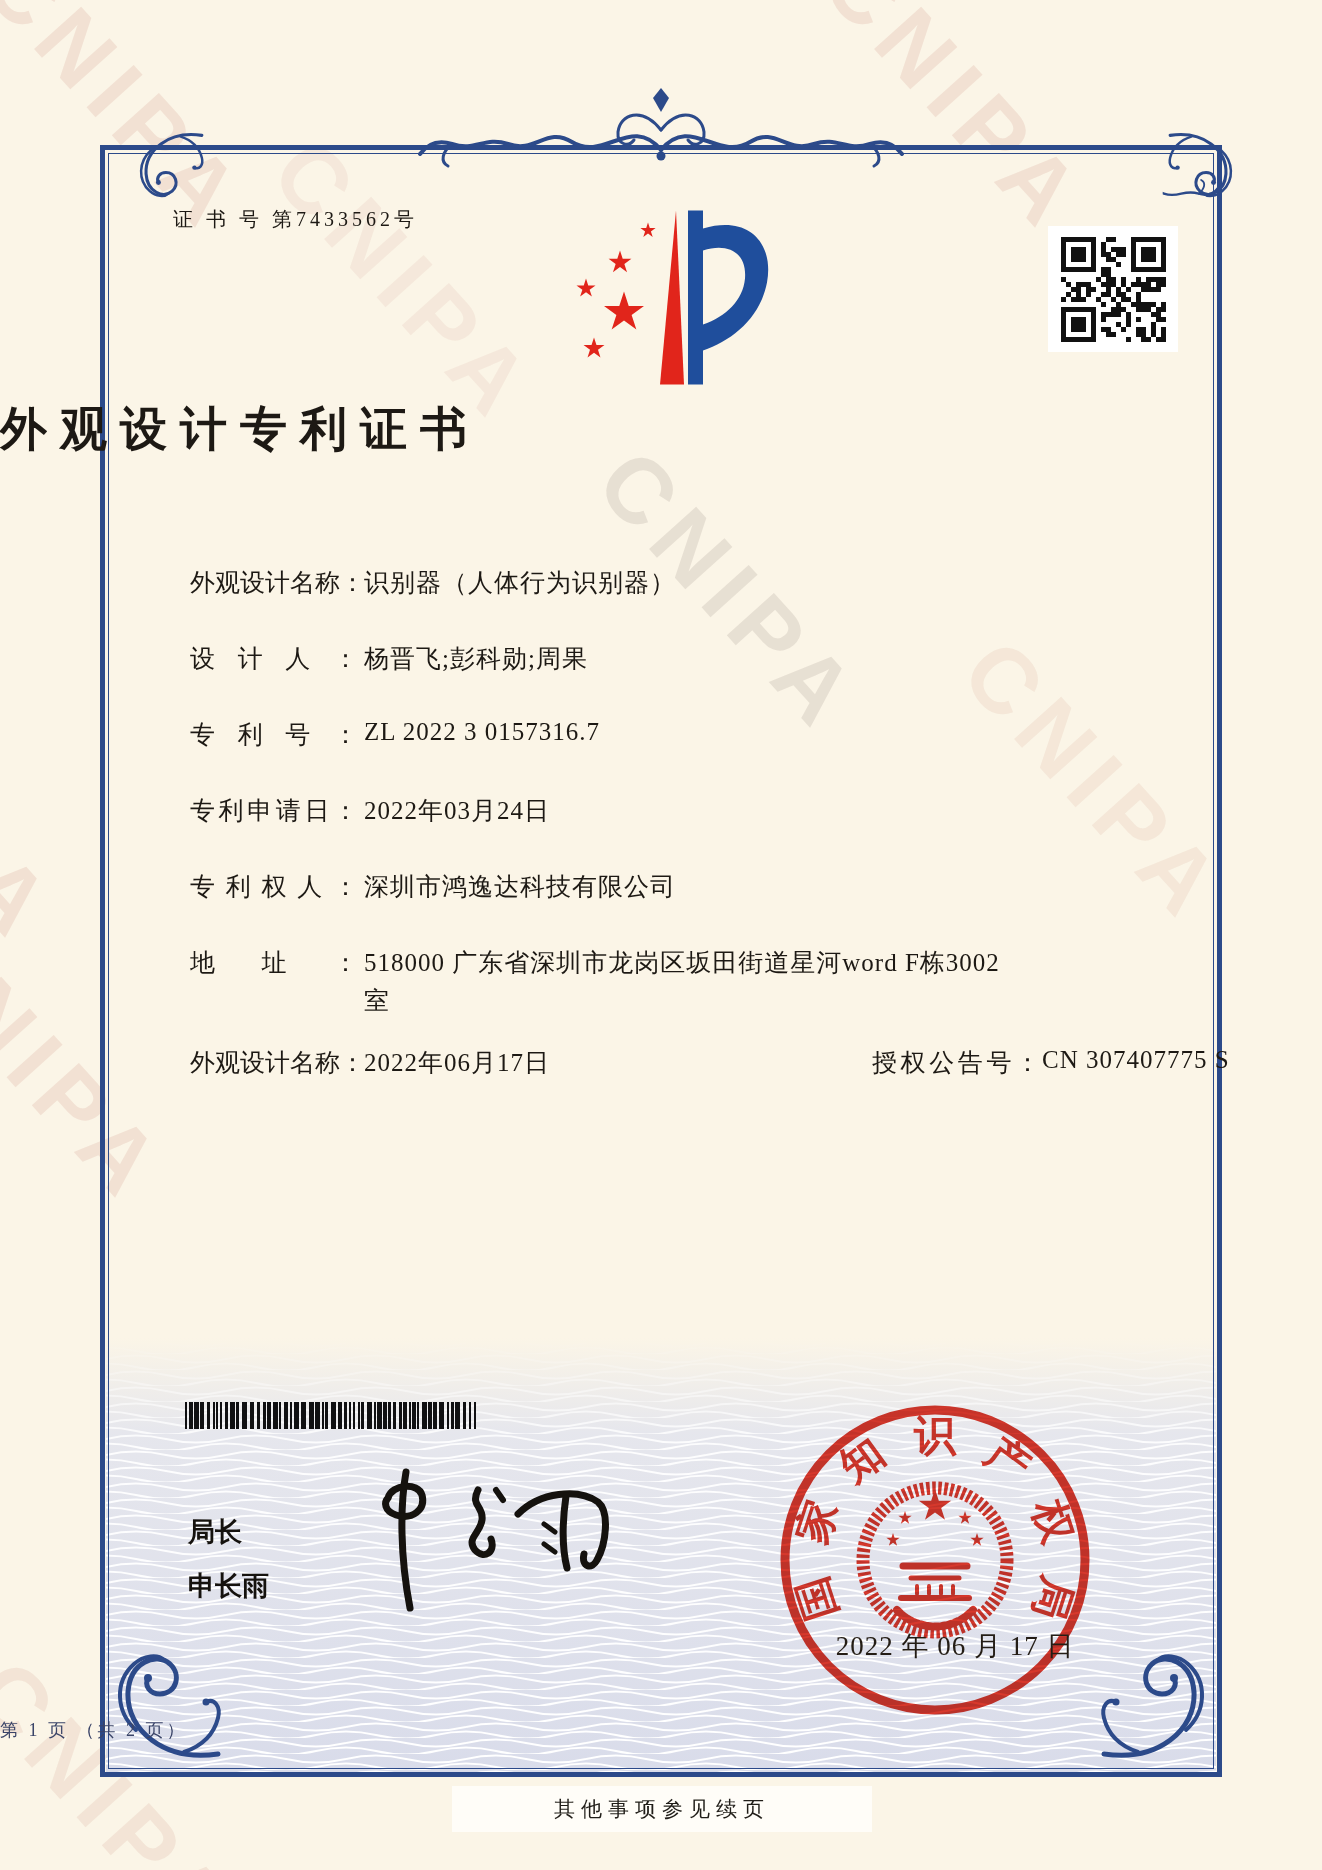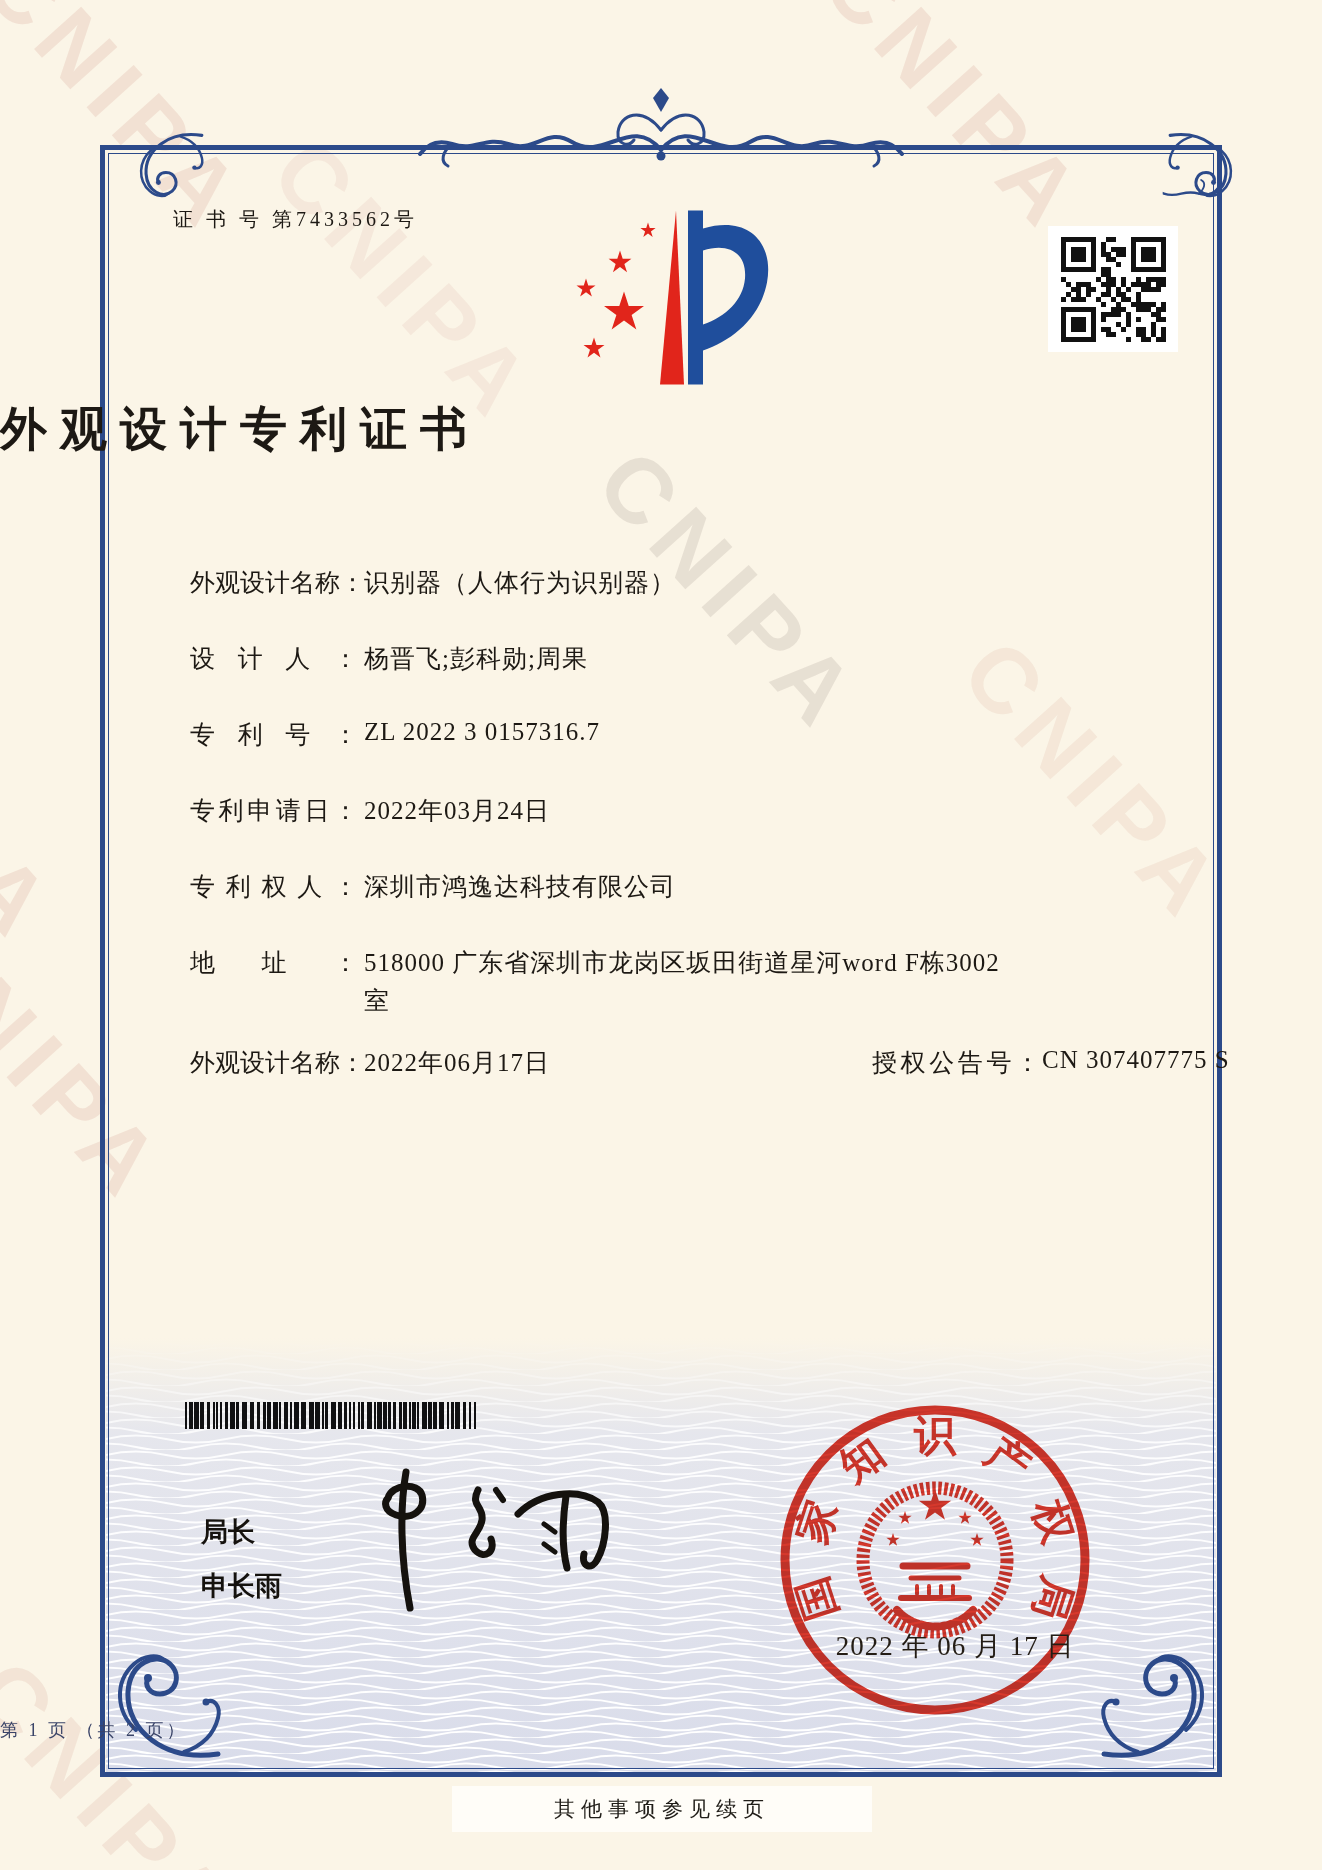--- a/index.html
+++ b/index.html
@@ -29,21 +29,21 @@
        text-justify:inter-character;vertical-align:top}
   .val{display:inline-block;margin-left:6px;vertical-align:top;letter-spacing:1px}
   .addr2{position:absolute;left:364px;top:984px;font-size:25px;z-index:10}
   .g-lbl2{position:absolute;left:682px;top:0;width:168px;display:inline-block;
           text-align:justify;text-align-last:justify}
   .g-val2{position:absolute;left:852px;top:0;letter-spacing:1px}
   .paras{position:absolute;left:190px;top:1098px;width:986px;z-index:10}
   .paras p{font-size:26px;line-height:40px;text-indent:2em;text-align:justify;color:#28221b}
   .barcode{position:absolute;left:185px;top:1402px;width:292px;height:27px;z-index:10}
   .barcode i{position:absolute;top:0;bottom:0;background:#101012}
-  .signer{position:absolute;left:201px;z-index:10;font-family:Liberation Serif, serif;
+  .signer{position:absolute;left:188px;z-index:10;font-family:Liberation Serif, serif;
           font-size:27px;font-weight:600;color:#15120e}
   .signature{position:absolute;left:372px;top:1462px;z-index:11}
   .seal{position:absolute;left:775px;top:1400px;z-index:9;opacity:.93;mix-blend-mode:multiply}
   .seal-date{position:absolute;left:795px;top:1628px;width:320px;text-align:center;
              font-size:27px;letter-spacing:1px;color:#241d15;z-index:12}
   .page-no{position:absolute;left:0;width:1268px;top:1718px;text-align:left;font-size:18px;
            letter-spacing:3px;color:#3a4468;z-index:10}
   .foot-strip{position:absolute;left:452px;top:1786px;width:420px;height:46px;background:#fffdf8;
               z-index:10;text-align:center;line-height:46px;font-size:21px;letter-spacing:6px;color:#201d18}
 </style>

